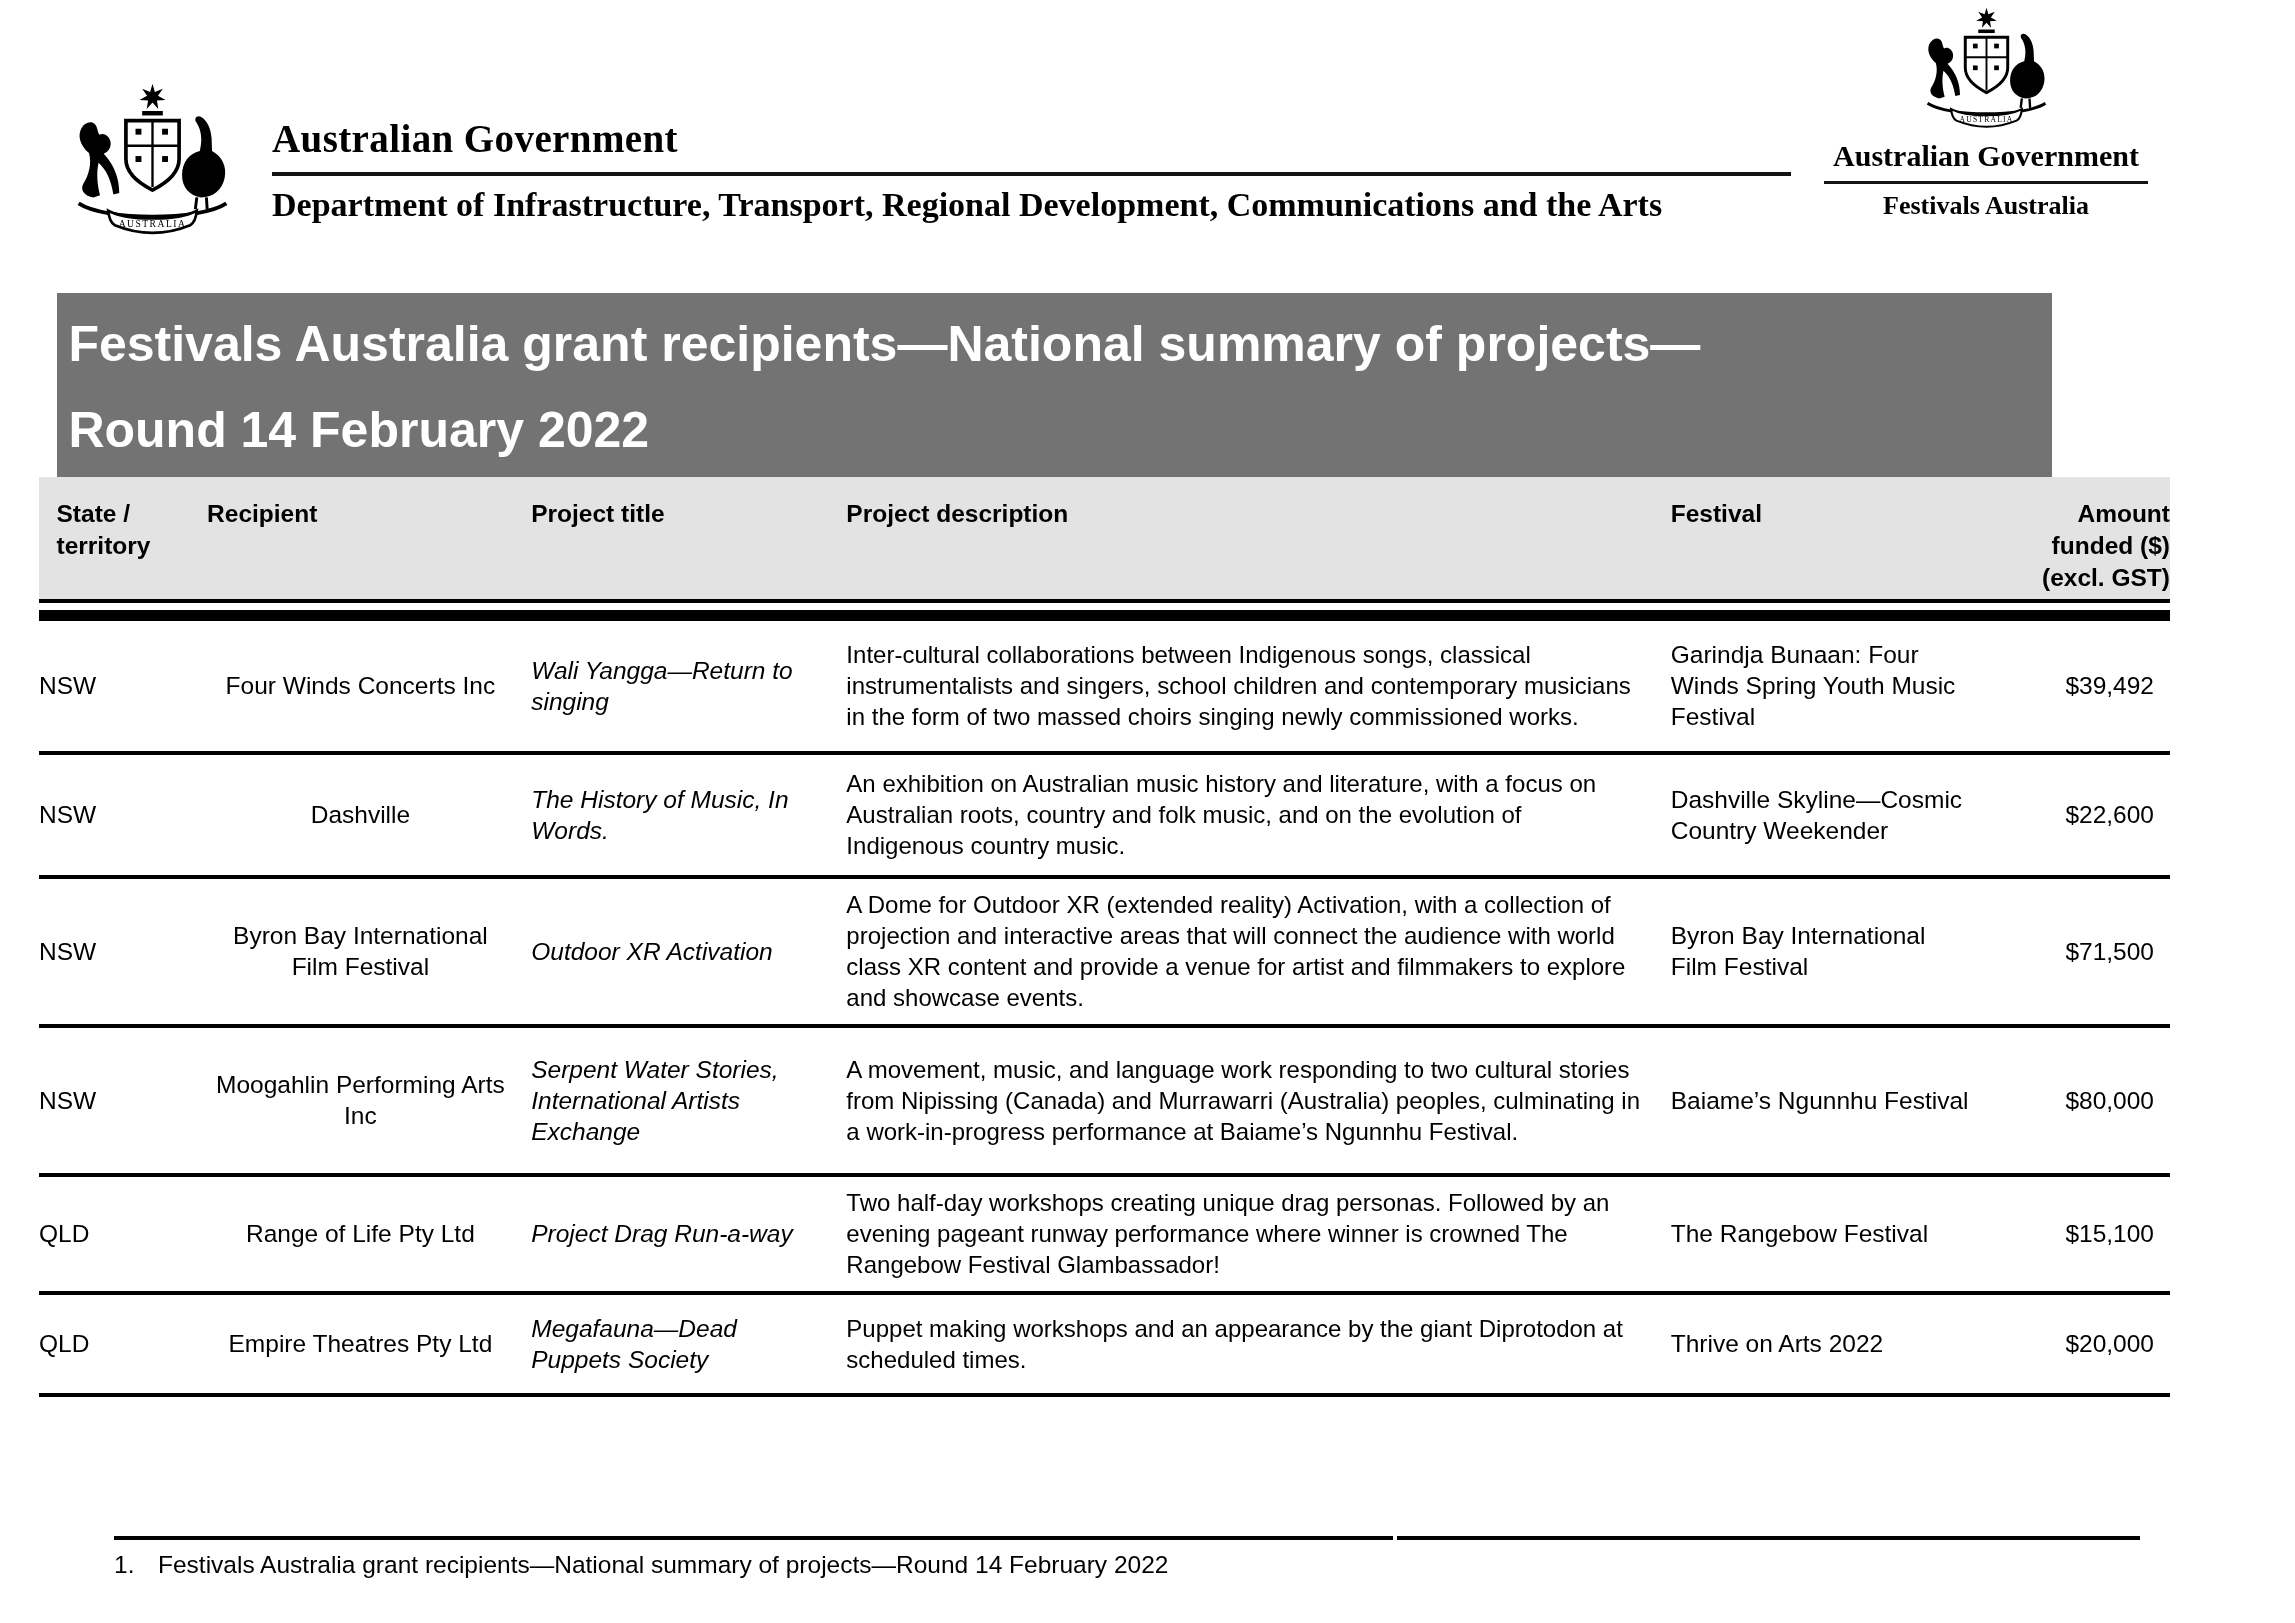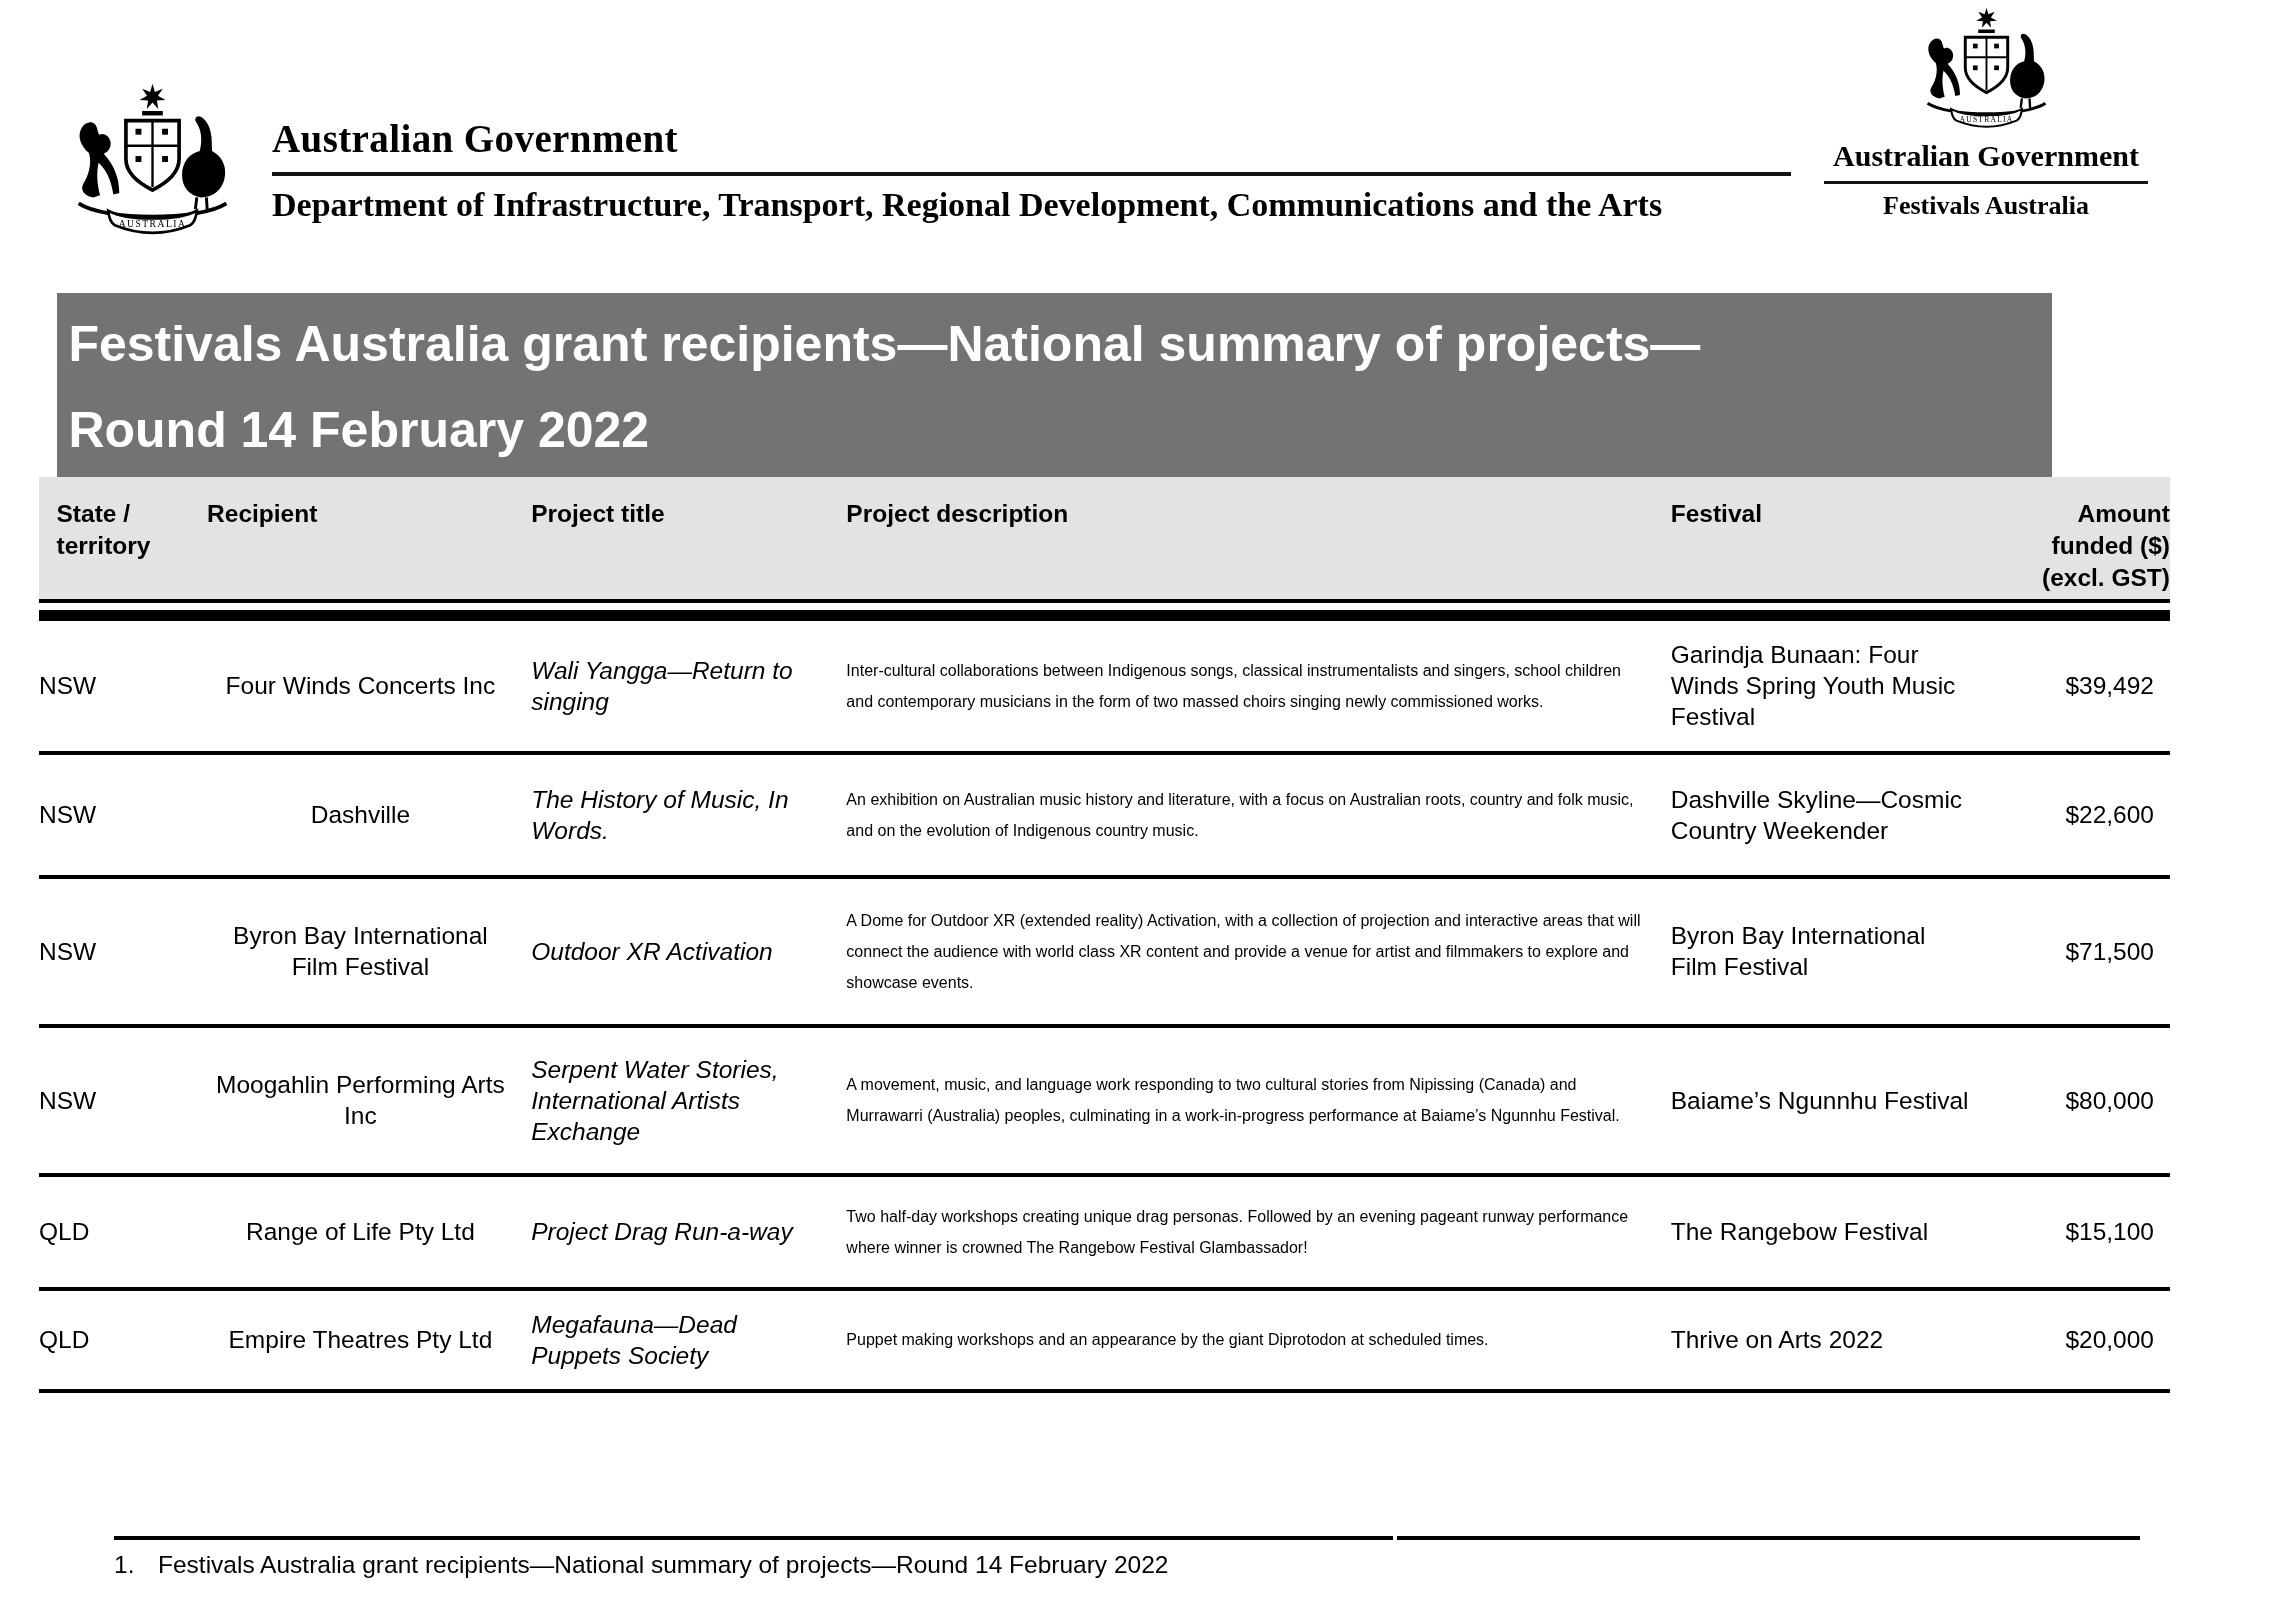--- a/index.html
+++ b/index.html
@@ -30,21 +30,21 @@
   table{border-collapse:collapse;table-layout:fixed;width:2131px;}
   th{background:#E3E3E3;text-align:left;vertical-align:top;font-size:24.5px;line-height:32px;
      font-weight:700;padding:21px 0 0 0;height:101px;border-bottom:4.4px solid #000;}
   th.c-state{padding-left:17.5px;}
   th.c-amt{text-align:right;}
   .sep-row td{height:7px;padding:0;background:#fff;border-bottom:11.4px solid #000;}
   td{font-size:24.5px;line-height:31px;vertical-align:middle;border-bottom:4.4px solid #000;padding:10.5px 0;}
   td.c-state{text-align:left;padding-right:8.8px;}
   td.c-recip{padding-right:17.5px;text-align:center;}
   td.c-title{font-style:italic;padding-right:24.5px;}
-  td.c-desc{padding-right:26px;font-size:16px;}
+  td.c-desc{padding-right:26px;font-size:24px;}
   td.c-fest{padding-right:44px;}
   td.c-amt{text-align:right;padding-right:16px;}
   tbody tr:nth-child(1){height:137px;}
   tbody tr:nth-child(2){height:124px;}
   tbody tr:nth-child(3){height:149px;}
   tbody tr:nth-child(4){height:149px;}
   tbody tr:nth-child(5){height:114px;}
   tbody tr:nth-child(6){height:102px;}
 
   

